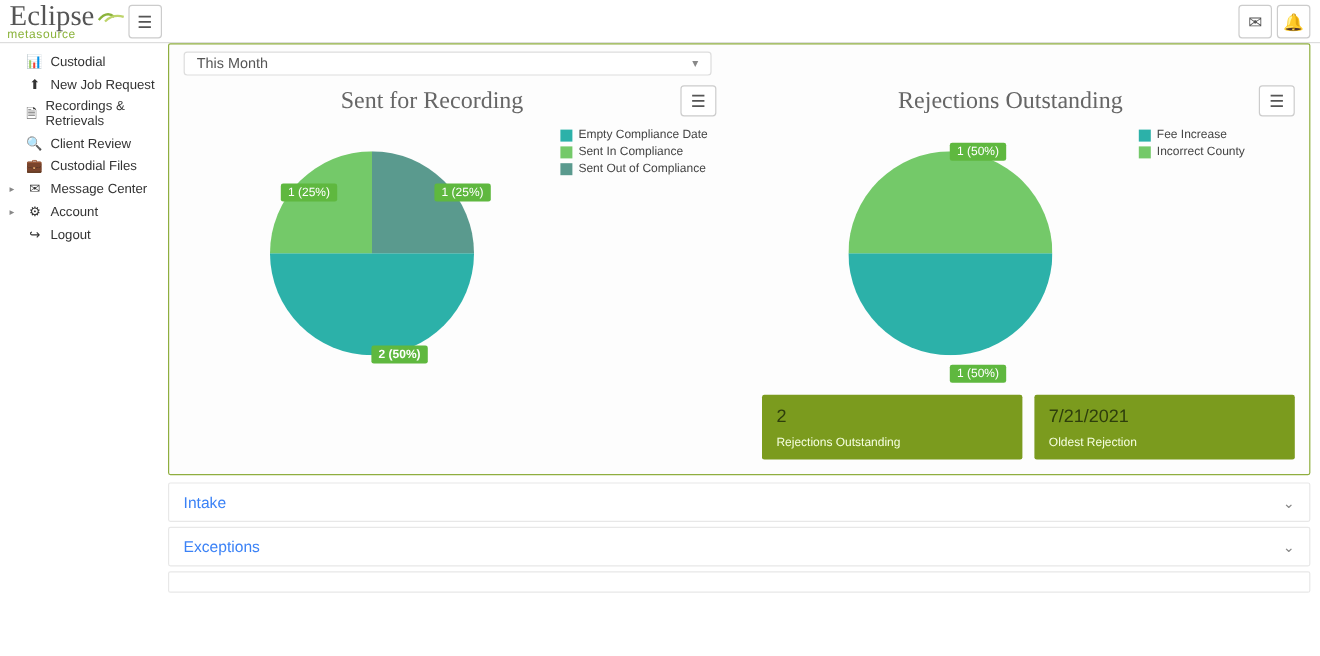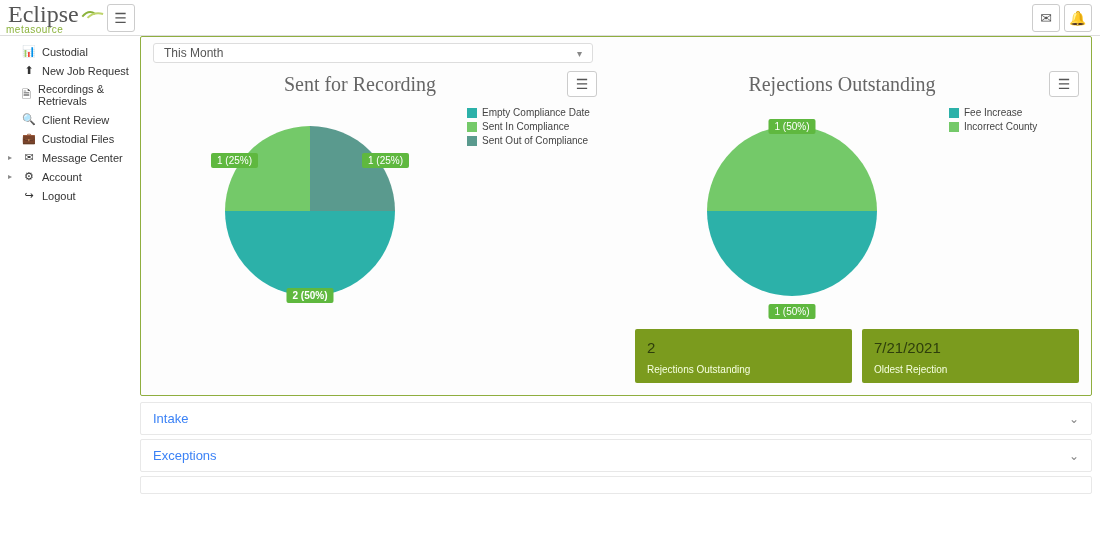--- a/index.html
+++ b/index.html
@@ -37,21 +37,21 @@
   .chart-header { display: flex; align-items: center; margin-bottom: 4px; }
   .chart-title { flex: 1; text-align: center; font-family: Georgia, serif; font-size: 20px; color: #666; font-weight: 400; }
   .chart-menu-btn { width: 30px; height: 26px; border: 1px solid #ccc; border-radius: 3px; background: #fff; display: flex; align-items: center; justify-content: center; font-size: 14px; cursor: pointer; color: #555; }
   
   .chart-area { display: flex; align-items: flex-start; }
   .pie-wrap { flex: 1; position: relative; height: 220px; display: flex; align-items: center; justify-content: center; }
   .legend { width: 130px; font-size: 10px; padding-top: 6px; }
   .legend-item { display: flex; align-items: center; margin-bottom: 3px; color: #444; }
   .legend-sw { width: 10px; height: 10px; margin-right: 5px; }
   
-  .slice-label { position: absolute; background: #5fb83f; color: #fff; font-size: 10px; padding: 2px 6px; border-radius: 2px; }
+  .slice-label { position: absolute; background: #5fb83f; color: #fff; font-size: 10px; padding: 2px 6px; border-radius: 2px; margin-left: 23px; }
   .slice-label::after { content: ''; position: absolute; width: 0; height: 0; border: 4px solid transparent; }
   
   .stat-row { display: flex; gap: 10px; margin-top: 8px; }
   .stat-card { flex: 1; background: #7b9b1e; color: #fff; padding: 10px 12px 8px; border-radius: 2px; }
   .stat-val { font-size: 15px; margin-bottom: 8px; color: #2e3e0c; font-weight: 500; }
   .stat-lbl { font-size: 10px; color: #f6ffe0; }
   
   .accordion { border: 1px solid #e8e8e8; border-radius: 2px; margin-bottom: 4px; }
   .accordion-head { display: flex; align-items: center; padding: 8px 12px; cursor: pointer; }
   .accordion-title { color: #3b82f6; font-size: 13px; }

